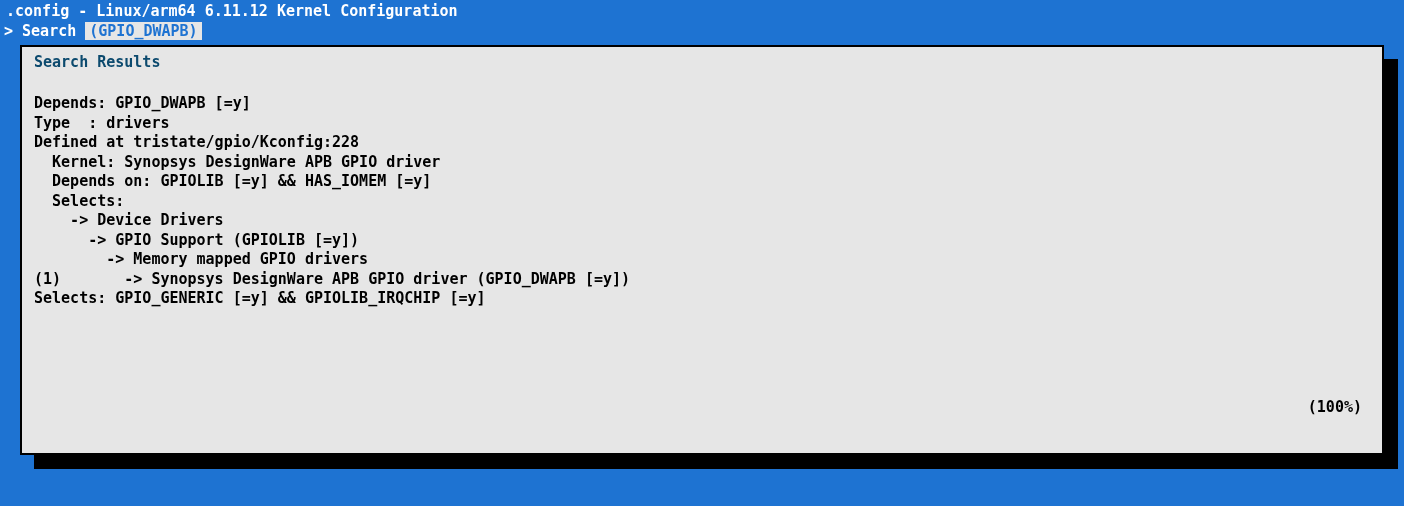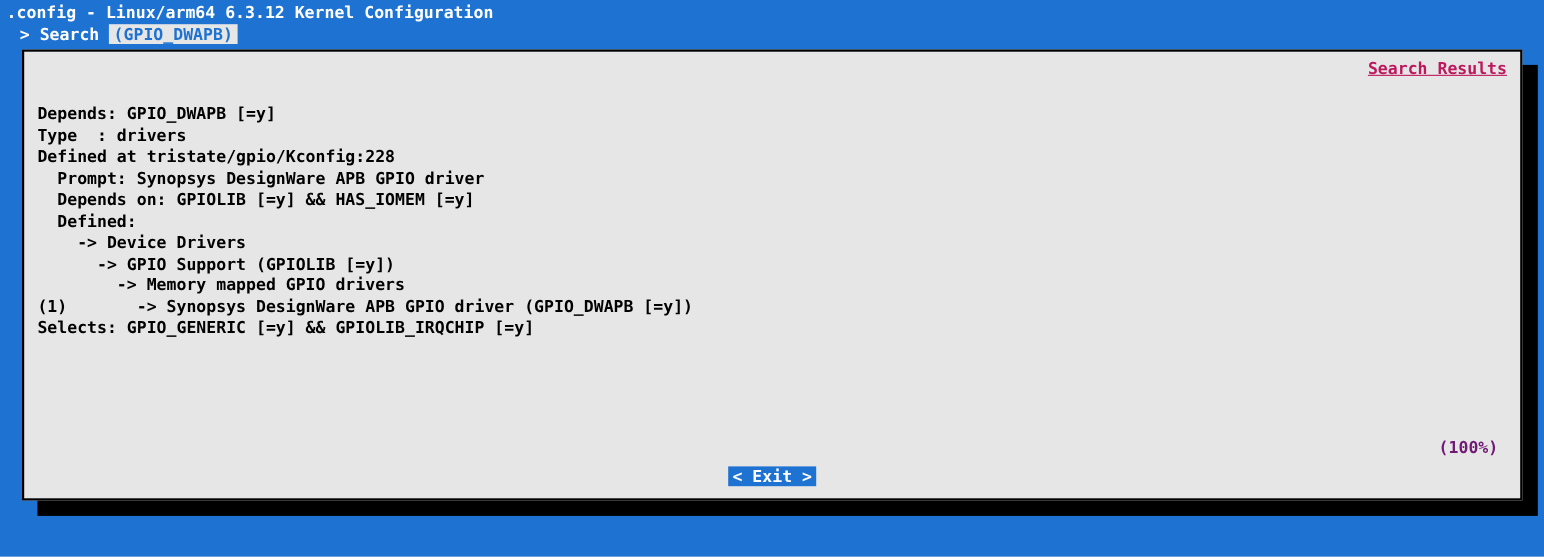--- a/index.html
+++ b/index.html
@@ -12,21 +12,21 @@
     height: 506px;
     overflow: hidden;
     font-weight: bold;
   }
   .title-bar {
     color: #ffffff;
     padding: 2px 6px 0 6px;
   }
   .breadcrumb {
     color: #ffffff;
-    padding: 0 6px 4px 18px;
+    padding: 0 6px 4px 4px;
   }
   .inv {
     background: #e6e6e6;
     color: #1e73d2;
     padding: 0 4px;
   }
   .dialog-wrap {
     padding: 0 20px 20px 20px;
   }
   .shadow {
@@ -45,71 +45,67 @@
   .dialog {
     background: #e6e6e6;
     border: 2px solid #000;
     position: relative;
     padding: 6px 12px 10px 12px;
     min-height: 410px;
     display: flex;
     flex-direction: column;
   }
   .dialog-title {
-    color: #be185d;
-    text-align: right;
+    color: #0c4a6e;
+    text-align: left;
     margin-bottom: 2px;
-    text-decoration: underline;
   }
   .content {
     color: #000;
     white-space: pre;
     flex: 1;
     font-weight: bold;
   }
   .pct {
     position: absolute;
     right: 20px;
     bottom: 36px;
-    color: #701a75;
+    color: #000000;
   }
   .button-row {
     text-align: center;
     margin-top: auto;
   }
   .btn-sel {
     background: #1e73d2;
     color: #ffffff;
     padding: 0 4px;
   }
 </style>
 </head>
 <body>
 
-<div class="title-bar">.config - Linux/arm64 6.3.12 Kernel Configuration</div>
+<div class="title-bar">.config - Linux/arm64 6.11.12 Kernel Configuration</div>
 <div class="breadcrumb">
   <span>&gt; Search </span><span class="inv">(GPIO_DWAPB)</span>
 </div>
 
 <div class="dialog-wrap">
   <div class="shadow">
     <div class="dialog">
       <div class="dialog-title">Search Results</div>
       <div class="content">
 <span>Depends: GPIO_DWAPB [=y]</span>
 <span>Type  : drivers</span>
 <span>Defined at tristate/gpio/Kconfig:228</span>
-<span>  Prompt: Synopsys DesignWare APB GPIO driver</span>
+<span>  Kernel: Synopsys DesignWare APB GPIO driver</span>
 <span>  Depends on: GPIOLIB [=y] &amp;&amp; HAS_IOMEM [=y]</span>
-<span>  Defined:</span>
+<span>  Selects:</span>
 <span>    -&gt; Device Drivers</span>
 <span>      -&gt; GPIO Support (GPIOLIB [=y])</span>
 <span>        -&gt; Memory mapped GPIO drivers</span>
 <span>(1)       -&gt; Synopsys DesignWare APB GPIO driver (GPIO_DWAPB [=y])</span>
 <span>Selects: GPIO_GENERIC [=y] &amp;&amp; GPIOLIB_IRQCHIP [=y]</span>
       </div>
       <div class="pct">(100%)</div>
-      <div class="button-row">
-        <span class="btn-sel">&lt; Exit &gt;</span>
-      </div>
     </div>
   </div>
 </div>
 
 </body></html>

